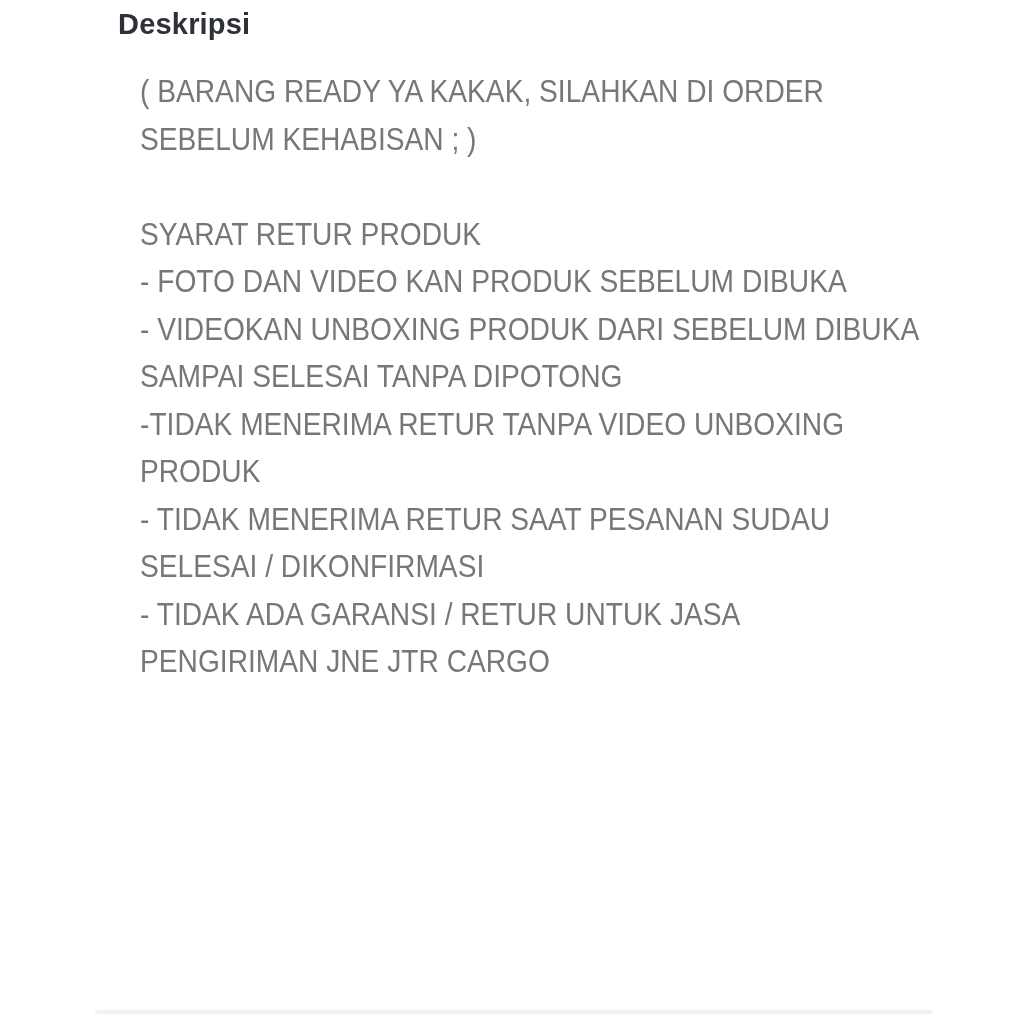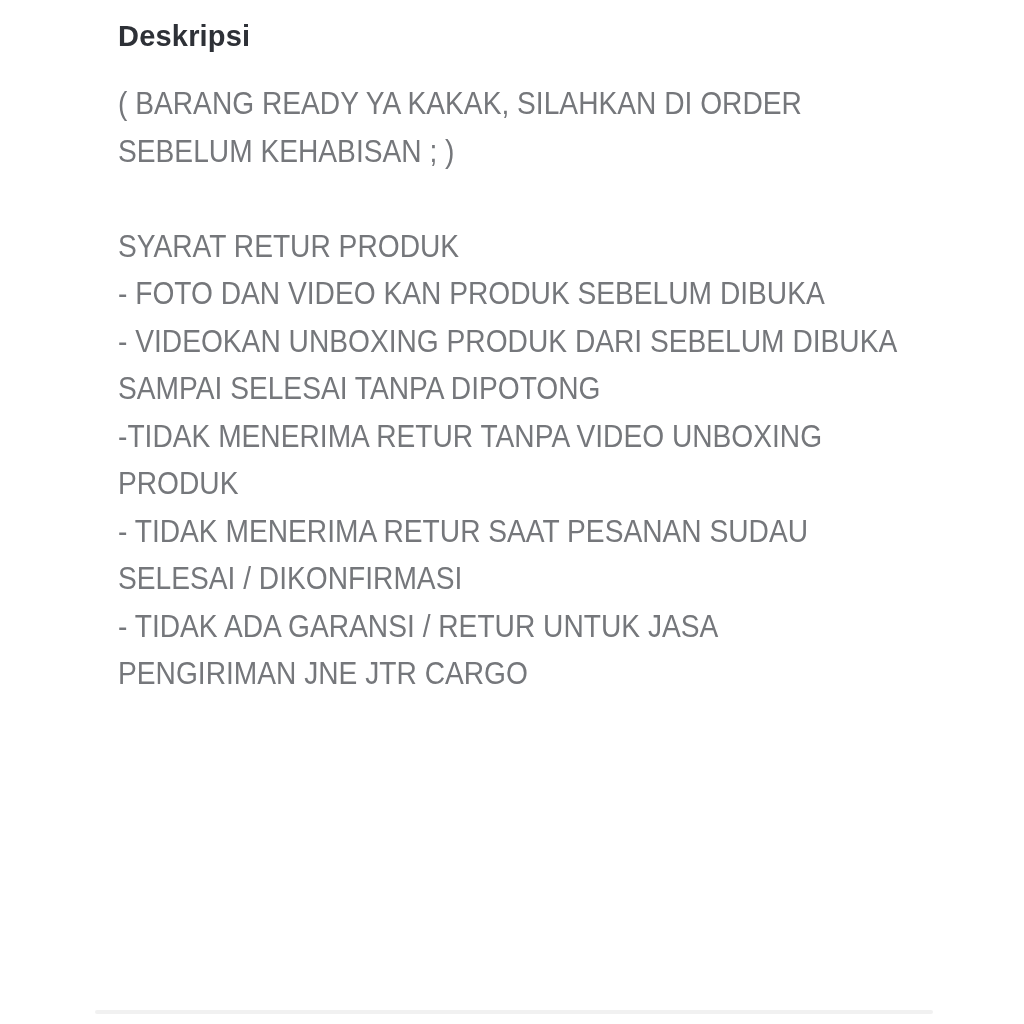--- a/index.html
+++ b/index.html
@@ -25,32 +25,33 @@
     background: var(--bg-color);
   }
   .content {
     position: absolute;
     left: 118px;
     top: 0;
     right: 60px;
   }
   .section-title {
     margin: 0;
-    padding-top: 20px;
+    padding-top: 8px;
     font-size: 29px;
     line-height: 32px;
     font-weight: 700;
     color: var(--title-color);
     letter-spacing: 0.2px;
   }
   .description-body {
     margin-top: 28px;
     font-size: 32px;
     font-weight: 400;
     color: var(--body-color);
+    margin-left: 22px;
   }
   .paragraph + .paragraph {
     margin-top: 47.5px;
   }
   .line {
     height: 47.5px;
     line-height: 47.5px;
     white-space: nowrap;
     transform: scaleX(0.88);
     transform-origin: 0 50%;

